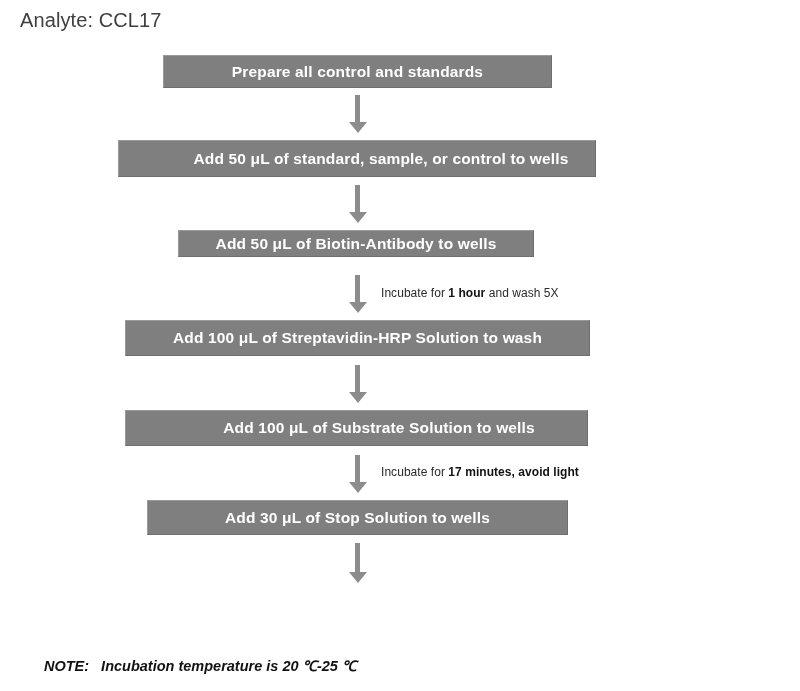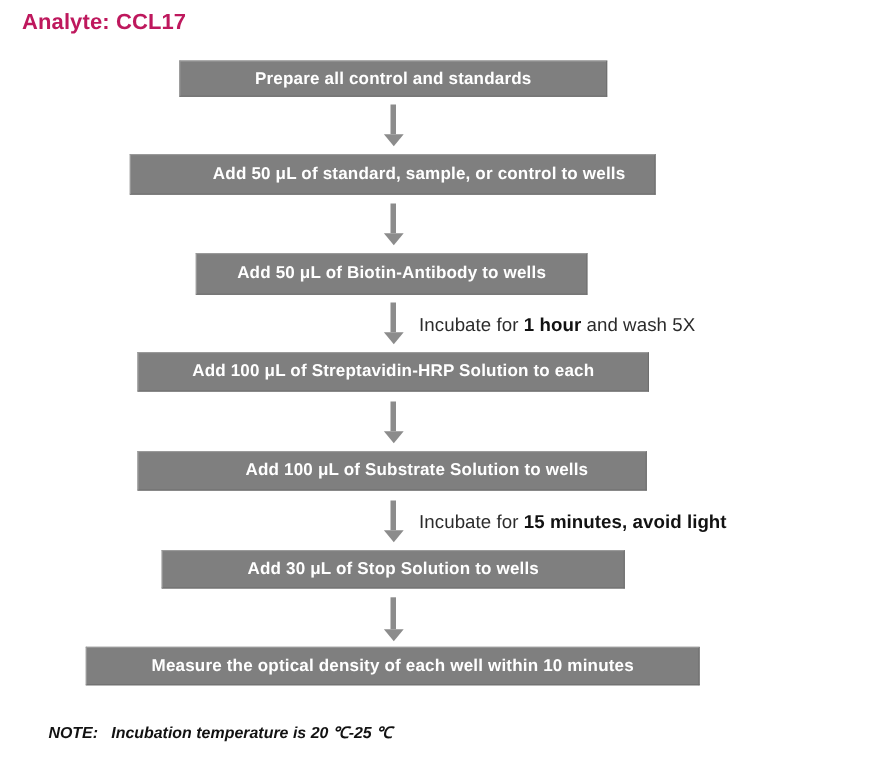--- a/index.html
+++ b/index.html
@@ -22,23 +22,23 @@
     width: 800px;
     height: 691px;
   }
 
   
   .page-title {
     position: absolute;
     left: 20px;
     top: 9px;
     font-size: 20px;
-    font-weight: bold;
+    font-weight: normal;
     letter-spacing: 0.1px;
-    color: #be185d;
+    color: #404040;
     white-space: nowrap;
   }
 
   
   .step-box {
     position: absolute;
     box-sizing: border-box;
     background: #7f7f7f;
     border-top: 1px solid #9a9a9a;
     border-left: 1px solid #9a9a9a;
@@ -73,21 +73,21 @@
     width: 0;
     height: 0;
     border-left: 9px solid transparent;
     border-right: 9px solid transparent;
     border-top: 11px solid #8c8c8c;
   }
 
   
   .annotation {
     position: absolute;
-    font-size: 17px;
+    font-size: 12px;
     font-weight: normal;
     color: #2b2b2b;
     white-space: nowrap;
     letter-spacing: 0.05px;
   }
   .annotation b {
     font-weight: bold;
     color: #121212;
   }
 
@@ -120,53 +120,52 @@
     <div class="head" style="top:27px;"></div>
   </div>
 
   <div class="step-box" style="left:118px; top:140px; width:478px; height:37px;padding-left:48px;">Add 50 μL of standard, sample, or control to wells</div>
 
   <div class="arrow" style="left:349px; top:185px; height:38px;">
     <div class="stem" style="height:27px;"></div>
     <div class="head" style="top:27px;"></div>
   </div>
 
-  <div class="step-box" style="left:178px; top:230px; width:356px; height:38px;">Add 50 μL of Biotin-Antibody to wells</div>
+  <div class="step-box" style="left:178px; top:230px; width:356px; height:27px;">Add 50 μL of Biotin-Antibody to wells</div>
 
   <div class="arrow" style="left:349px; top:275px; height:38px;">
     <div class="stem" style="height:27px;"></div>
     <div class="head" style="top:27px;"></div>
   </div>
   <div class="annotation" style="left:381px; top:286px;">
     <span>Incubate for </span><b>1 hour</b><span> and wash 5X</span>
   </div>
 
-  <div class="step-box" style="left:125px; top:320px; width:465px; height:36px;">Add 100 μL of Streptavidin-HRP Solution to each</div>
+  <div class="step-box" style="left:125px; top:320px; width:465px; height:36px;">Add 100 μL of Streptavidin-HRP Solution to wash</div>
 
   <div class="arrow" style="left:349px; top:365px; height:38px;">
     <div class="stem" style="height:27px;"></div>
     <div class="head" style="top:27px;"></div>
   </div>
 
   <div class="step-box" style="left:125px; top:410px; width:463px; height:36px;padding-left:45px;">Add 100 μL of Substrate Solution to wells</div>
 
   <div class="arrow" style="left:349px; top:455px; height:38px;">
     <div class="stem" style="height:27px;"></div>
     <div class="head" style="top:27px;"></div>
   </div>
   <div class="annotation" style="left:381px; top:465px;">
-    <span>Incubate for </span><b>15 minutes, avoid light</b><span></span>
+    <span>Incubate for </span><b>17 minutes, avoid light</b><span></span>
   </div>
 
   <div class="step-box" style="left:147px; top:500px; width:421px; height:35px;">Add 30 μL of Stop Solution to wells</div>
 
   <div class="arrow" style="left:349px; top:543px; height:40px;">
     <div class="stem" style="height:29px;"></div>
     <div class="head" style="top:29px;"></div>
   </div>
 
-  <div class="step-box" style="left:78px; top:588px; width:558px; height:35px;">Measure the optical density of each well within 10 minutes</div>
 
   <div class="note">
     <span class="note-label">NOTE:</span><span>Incubation temperature is 20 ℃-25 ℃</span>
   </div>
 
 </div>
 
 </body></html>

